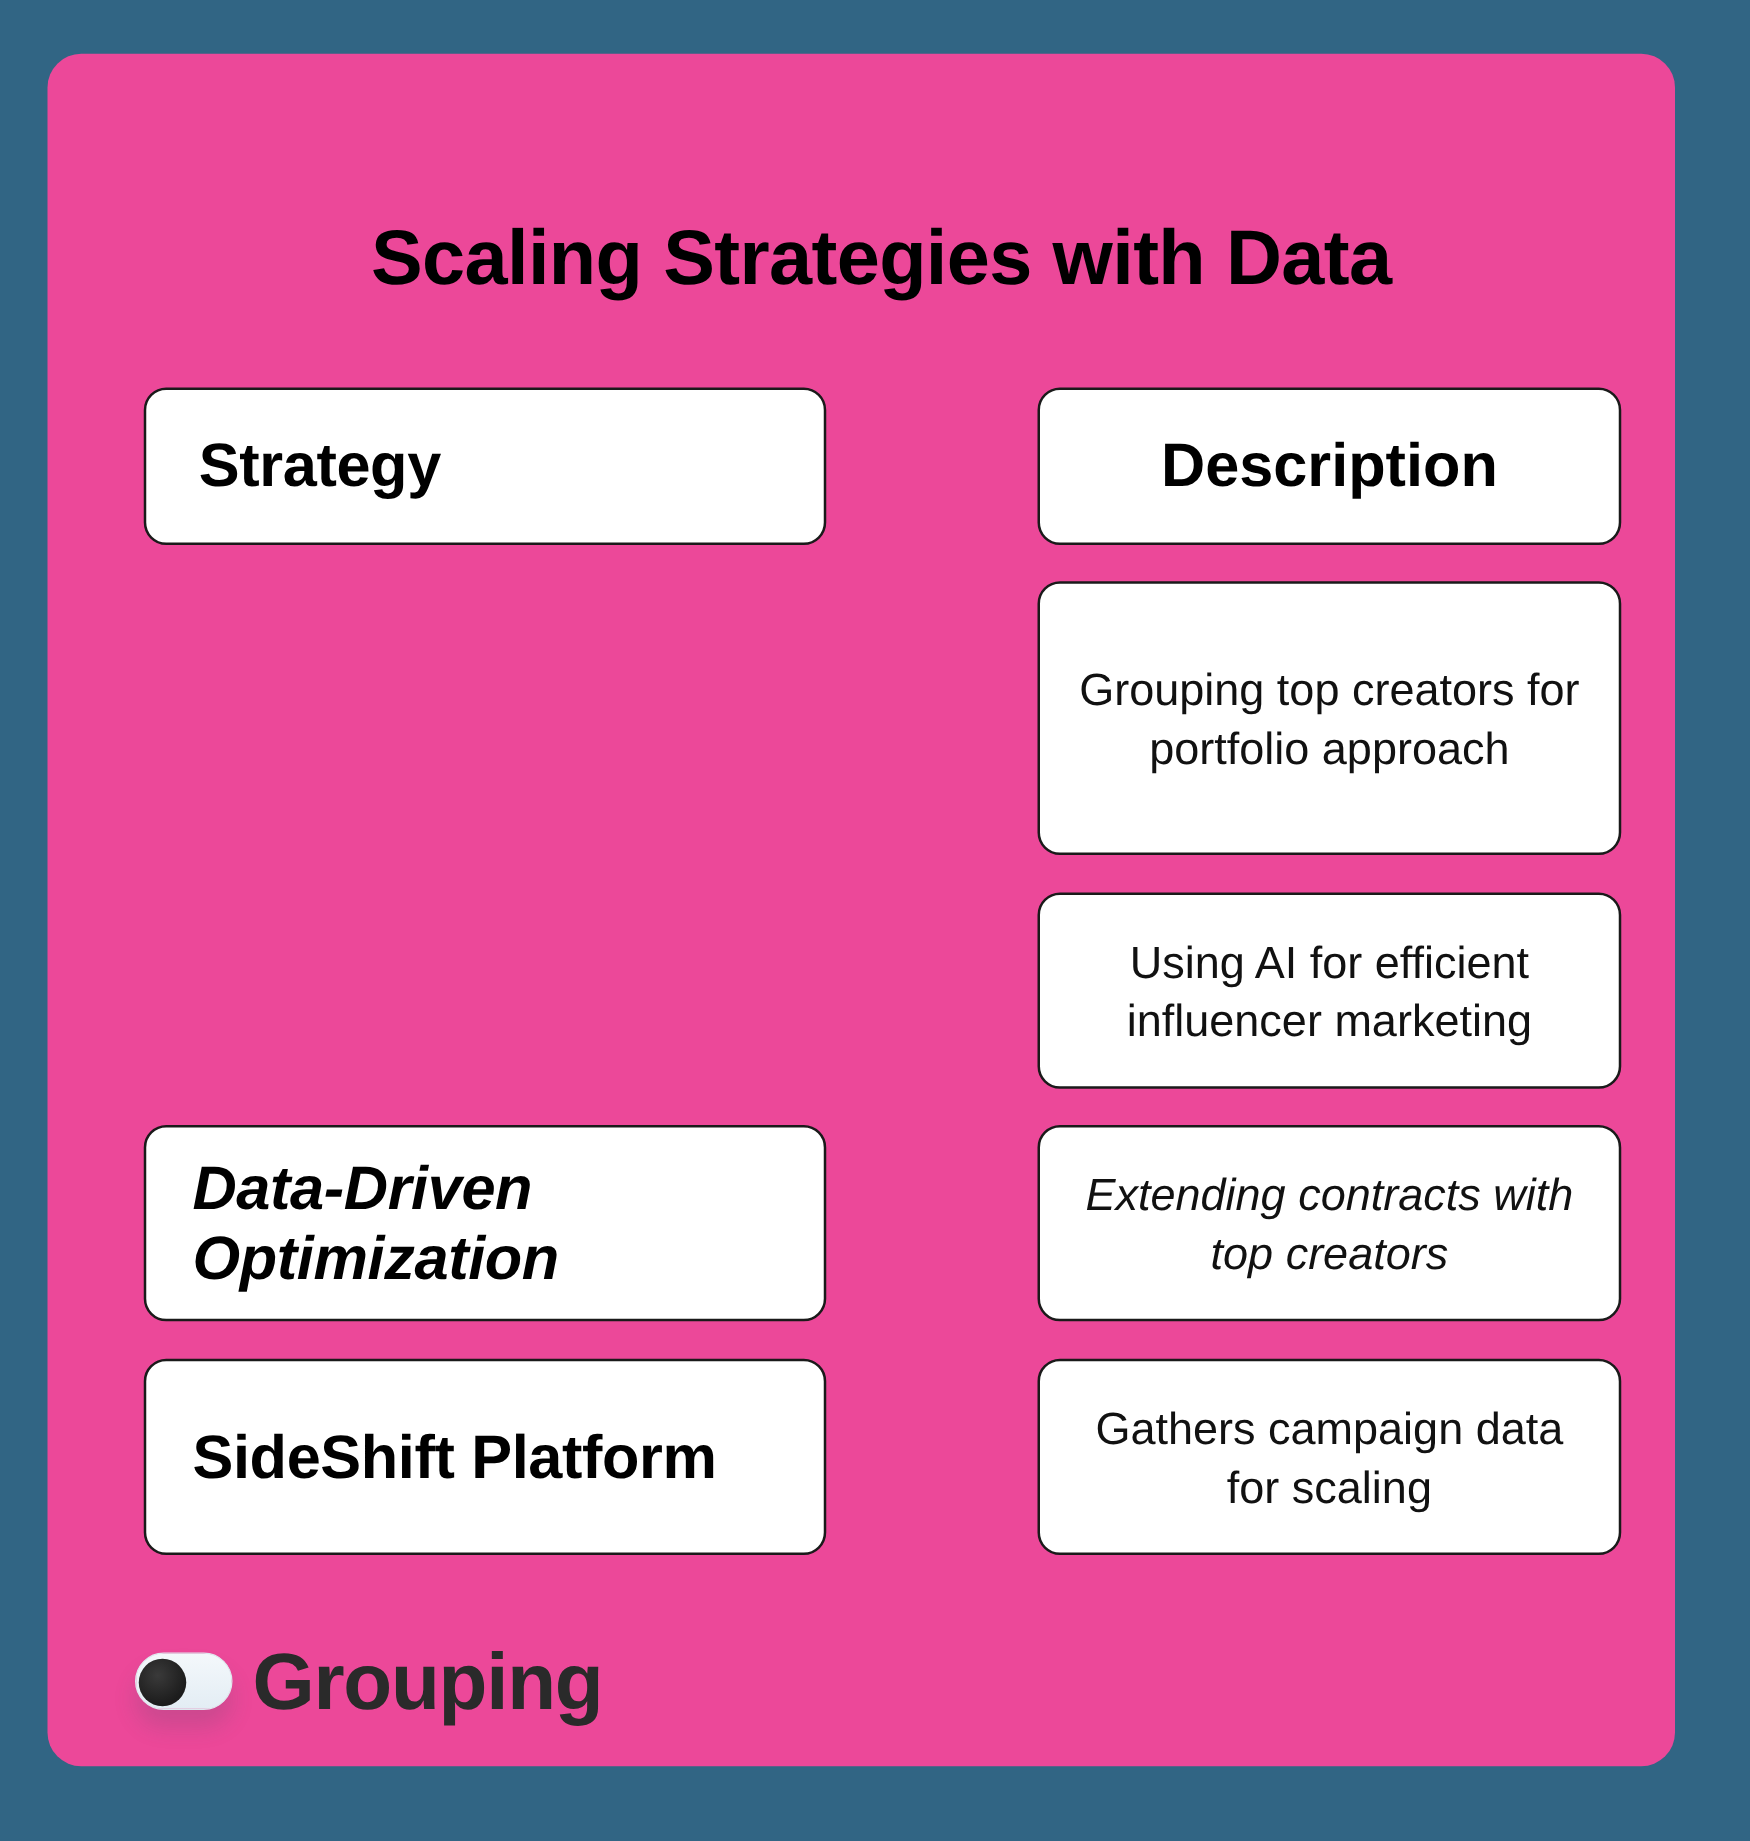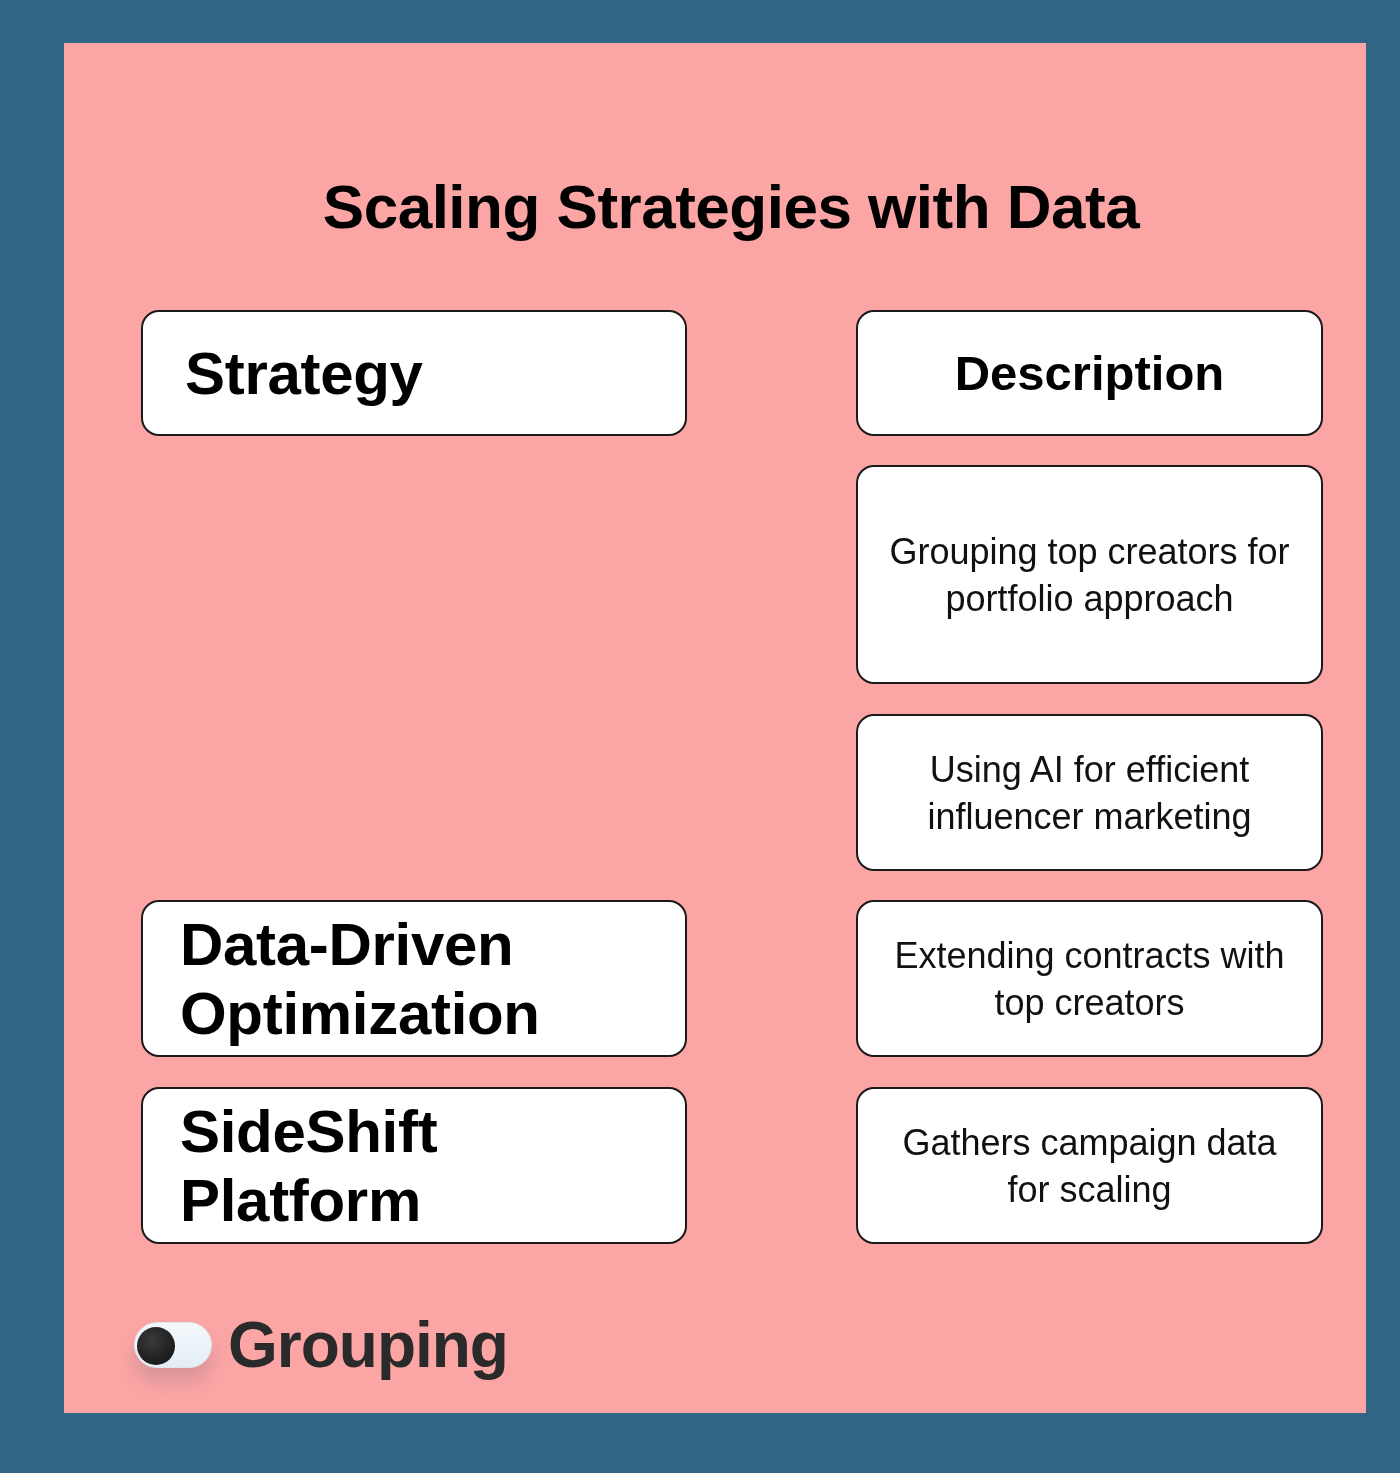--- a/index.html
+++ b/index.html
@@ -5,23 +5,24 @@
     * { box-sizing: border-box; margin: 0; padding: 0; }
     html, body { width: 1400px; height: 1473px; }
     body {
       background: #316584;
       position: relative;
       font-family: "Liberation Sans", sans-serif;
       overflow: hidden;
     }
     .card {
       position: absolute;
-      left: 64px; top: 43px;
+      left: 38px; top: 43px;
       width: 1302px; height: 1370px;
-      background: #fca5a5;
+      background: #ec4899;
+      border-radius: 27px;
     }
     .title {
       position: absolute;
       left: 0; top: 128px;
       width: 100%;
       text-align: center;
       font-size: 62px;
       font-weight: 700;
       color: #000;
       letter-spacing: -0.5px;
@@ -31,21 +32,21 @@
       position: absolute;
       border: 2.5px solid #1a1a1a;
       border-radius: 18px;
       background: #fff;
       display: flex;
       align-items: center;
     }
     .box.left {
       left: 77px; width: 546px;
       padding-left: 37px;
-      font-size: 60px;
+      font-size: 49px;
       font-weight: 700;
       color: #000;
       letter-spacing: -0.3px;
     }
     .box.left.hdr { padding-left: 42px; }
     .box.right {
       left: 792px; width: 467px;
       justify-content: center;
       text-align: center;
       font-size: 36px;
@@ -54,21 +55,21 @@
       padding: 0 31px;
     }
     .box.right.hdr {
       font-size: 49px;
       font-weight: 700;
       color: #000;
     }
     .r0 { top: 267px; height: 126px; }
     .r1 { top: 422px; height: 219px; }
     .r2 { top: 671px; height: 157px; }
-    .r3 { top: 857px; height: 157px; }
+    .r3 { top: 857px; height: 157px; font-style: italic; }
     .r4 { top: 1044px; height: 157px; }
 
     .logo {
       position: absolute;
       left: 70px; top: 1265px;
       display: flex; align-items: center;
     }
     .toggle {
       width: 78px; height: 46px;
       border-radius: 23px;

